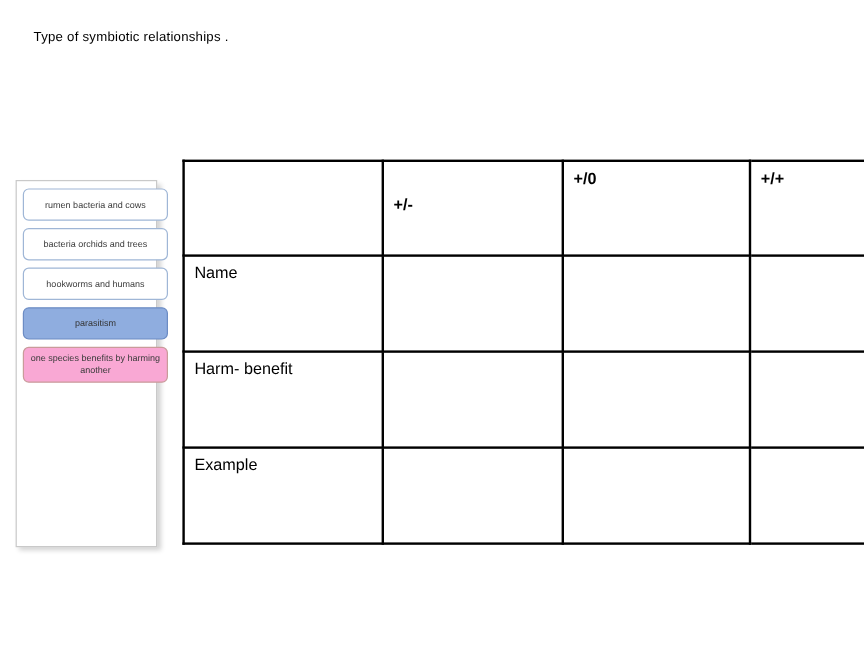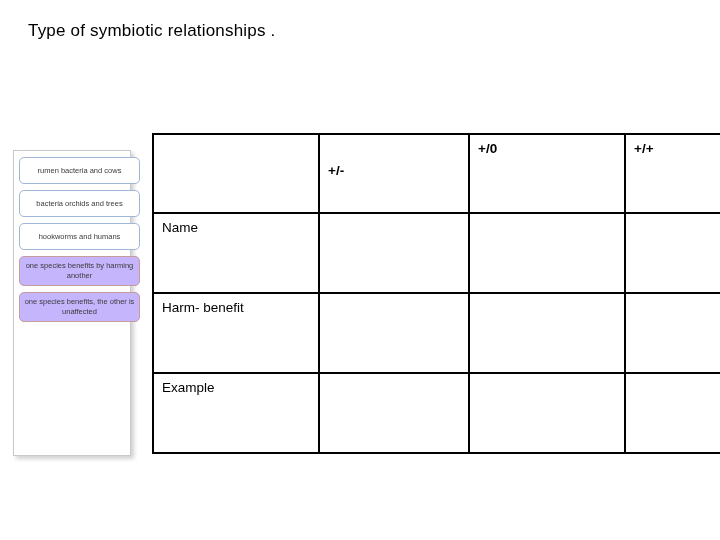--- a/index.html
+++ b/index.html
@@ -14,21 +14,21 @@
     overflow: hidden;
     font-family: "Liberation Sans", sans-serif;
     color: #000000;
   }
 
   
   #slide-title {
     position: absolute;
     left: 28px;
     top: 20px;
-    font-size: 17px;
+    font-size: 11px;
     line-height: 22px;
     letter-spacing: 0.2px;
     color: #000000;
     white-space: nowrap;
   }
 
   
   #word-bank {
     position: absolute;
     left: 13px;
@@ -64,21 +64,21 @@
   .bank-item.plain {
     background: #ffffff;
     border: 1px solid #9fb6d6;
   }
   .bank-item.blue {
     background: #8faddf;
     border: 1px solid #6c8cc4;
     color: #333333;
   }
   .bank-item.pink {
-    background: #c4b5fd;
+    background: #f9a8d4;
     border: 1px solid #c99b9a;
     color: #3b3b3b;
   }
 
   
   #matrix-table {
     position: absolute;
     left: 152px;
     top: 133px;
     width: 559px;
@@ -129,29 +129,29 @@
     <div class="bank-item plain">
       <span>bacteria orchids and trees</span>
     </div>
 
     <div class="bank-item plain">
       <span>hookworms and humans</span>
     </div>
 
 
 
+    <div class="bank-item blue">
+      <span>parasitism</span>
+    </div>
 
     <div class="bank-item pink">
       <span>one species benefits by harming another</span>
     </div>
 
 
-    <div class="bank-item pink">
-      <span>one species benefits, the other is unaffected</span>
-    </div>
 
   </div>
 </div>
 
 <table id="matrix-table">
   <tbody>
     <tr class="head-row">
       <td class="col-label"></td>
       <td class="col-pm">
         <span class="sym sym-lower">+/-</span>

